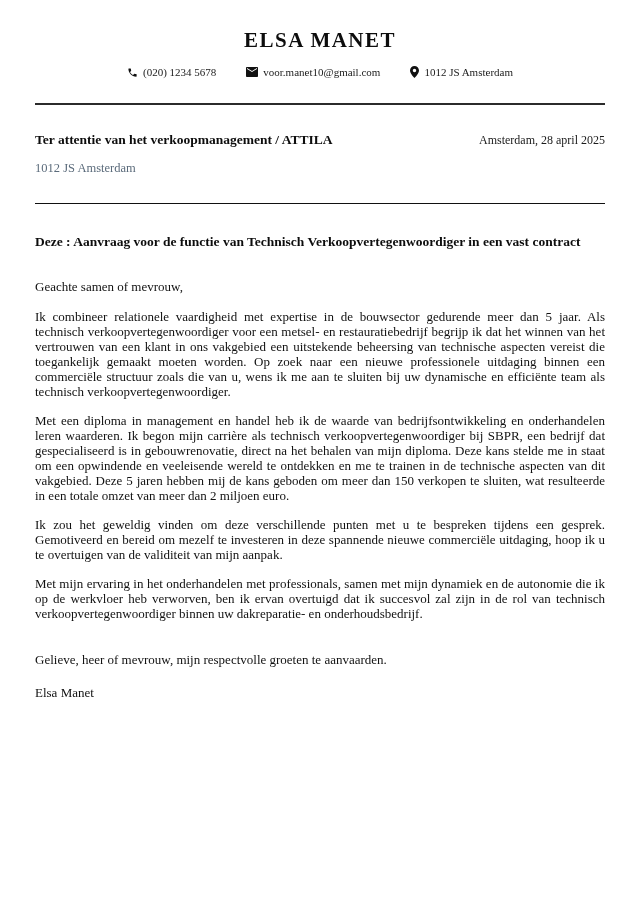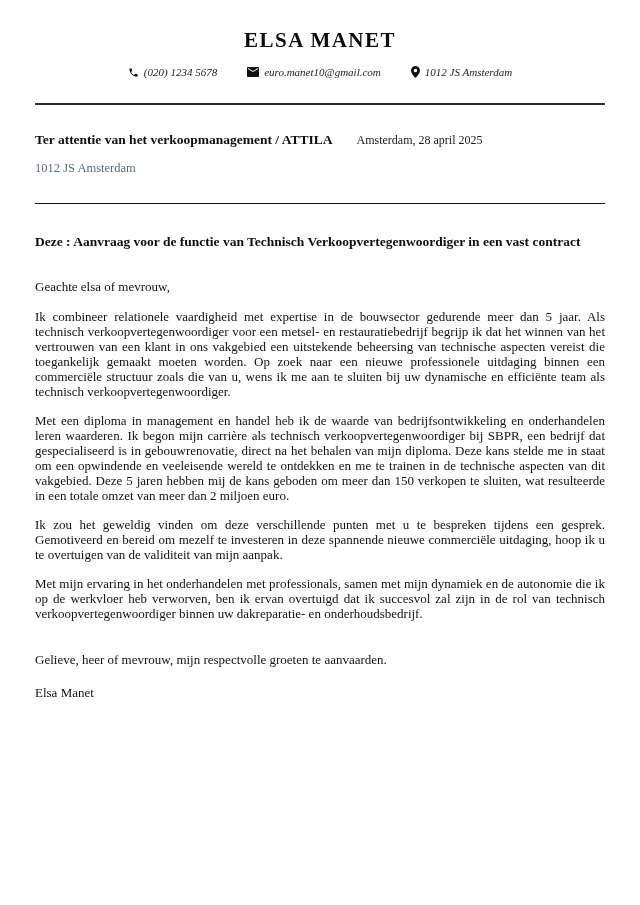--- a/index.html
+++ b/index.html
@@ -33,31 +33,31 @@
     align-items: center;
     gap: 30px;
     font-size: 11px;
     color: #1a1a1a;
   }
   .contact-item {
     display: inline-flex;
     align-items: center;
     gap: 5px;
     white-space: nowrap;
-    font-style: italic;
   }
   .icon svg { display: block; }
   
   .rule { border: none; margin: 0; }
   .rule-thick { border-top: 2px solid #2b2b2b; margin-top: 25px; }
   .rule-thin  { border-top: 1.5px solid #111111; margin-top: 24px; }
   
   .attention-row {
     margin-top: 27px;
     display: flex;
+    justify-content: space-between;
     align-items: baseline;
     gap: 24px;
   }
   .attention-line {
     font-weight: bold;
     font-size: 13.5px;
     color: #0d0d0d;
   }
   .date-line {
     font-size: 12px;
@@ -118,21 +118,21 @@
         </span>
         <span>(020) 1234 5678</span>
       </span>
 
       <span class="contact-item">
         <span class="icon">
           <svg width="12" height="10" viewBox="0 0 24 20" fill="#111111" xmlns="http://www.w3.org/2000/svg">
             <path d="M22 0H2C.9 0 0 .9 0 2v16c0 1.1.9 2 2 2h20c1.1 0 2-.9 2-2V2c0-1.1-.9-2-2-2zm0 4l-10 6L2 4V2l10 6L22 2v2z"></path>
           </svg>
         </span>
-        <span>euro.manet10@gmail.com</span>
+        <span>voor.manet10@gmail.com</span>
       </span>
 
       <span class="contact-item">
         <span class="icon">
           <svg width="9" height="12" viewBox="0 0 24 32" fill="#111111" xmlns="http://www.w3.org/2000/svg">
             <path d="M12 0C5.4 0 0 5.4 0 12c0 9 12 20 12 20s12-11 12-20C24 5.4 18.6 0 12 0zm0 16.5c-2.5 0-4.5-2-4.5-4.5s2-4.5 4.5-4.5 4.5 2 4.5 4.5-2 4.5-4.5 4.5z"></path>
           </svg>
         </span>
         <span>1012 JS Amsterdam</span>
       </span>
@@ -149,21 +149,21 @@
     <div class="recipient-address">
       <div>1012 JS Amsterdam</div>
     </div>
   </section>
 
   <hr class="rule rule-thin">
 
   <h2 class="subject">Deze : Aanvraag voor de functie van Technisch Verkoopvertegenwoordiger in een vast contract</h2>
 
   <main>
-    <p class="salutation">Geachte elsa of mevrouw,</p>
+    <p class="salutation">Geachte samen of mevrouw,</p>
 
     <p class="para">Ik combineer relationele vaardigheid met expertise in de bouwsector gedurende meer dan 5 jaar. Als technisch verkoopvertegenwoordiger voor een metsel- en restauratiebedrijf begrijp ik dat het winnen van het vertrouwen van een klant in ons vakgebied een uitstekende beheersing van technische aspecten vereist die toegankelijk gemaakt moeten worden. Op zoek naar een nieuwe professionele uitdaging binnen een commerciële structuur zoals die van u, wens ik me aan te sluiten bij uw dynamische en efficiënte team als technisch verkoopvertegenwoordiger.</p>
 
     <p class="para">Met een diploma in management en handel heb ik de waarde van bedrijfsontwikkeling en onderhandelen leren waarderen. Ik begon mijn carrière als technisch verkoopvertegenwoordiger bij SBPR, een bedrijf dat gespecialiseerd is in gebouwrenovatie, direct na het behalen van mijn diploma. Deze kans stelde me in staat om een opwindende en veeleisende wereld te ontdekken en me te trainen in de technische aspecten van dit vakgebied. Deze 5 jaren hebben mij de kans geboden om meer dan 150 verkopen te sluiten, wat resulteerde in een totale omzet van meer dan 2 miljoen euro.</p>
 
     <p class="para">Ik zou het geweldig vinden om deze verschillende punten met u te bespreken tijdens een gesprek. Gemotiveerd en bereid om mezelf te investeren in deze spannende nieuwe commerciële uitdaging, hoop ik u te overtuigen van de validiteit van mijn aanpak.</p>
 
     <p class="para">Met mijn ervaring in het onderhandelen met professionals, samen met mijn dynamiek en de autonomie die ik op de werkvloer heb verworven, ben ik ervan overtuigd dat ik succesvol zal zijn in de rol van technisch verkoopvertegenwoordiger binnen uw dakreparatie- en onderhoudsbedrijf.</p>
 
     <p class="closing">Gelieve, heer of mevrouw, mijn respectvolle groeten te aanvaarden.</p>

